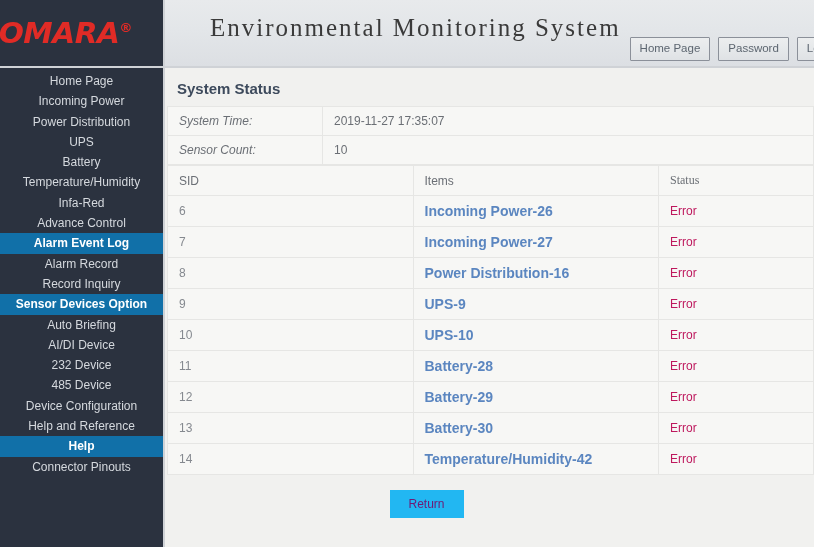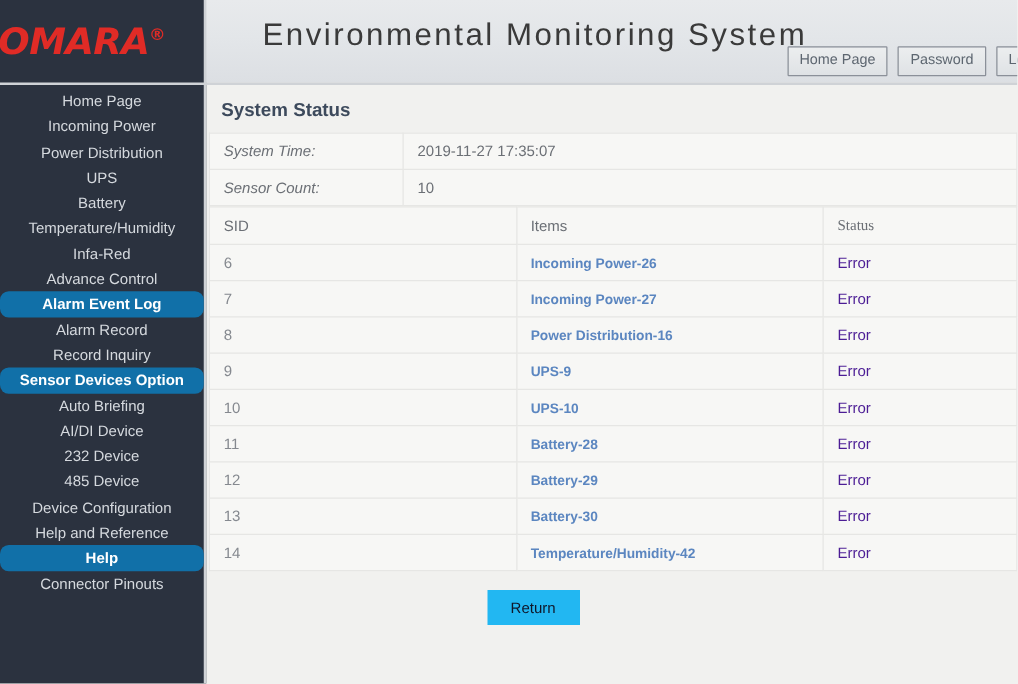--- a/index.html
+++ b/index.html
@@ -54,21 +54,21 @@
     position: absolute;
     left: 165px; top: 0;
     width: 649px; height: 68px;
     background: linear-gradient(to bottom, #e8eaec 0%, #e3e6e9 45%, #dcdfe3 100%);
     border-bottom: 2px solid #cfd2d6;
   }
   .header-title {
     position: absolute;
     left: 45px;
     top: 14px;
-    font-family: Liberation Sans, sans-serif;
+    font-family: Liberation Serif, serif;
     font-size: 25px;
     letter-spacing: 2.0px;
     color: #3a3a3a;
     white-space: nowrap;
   }
   .header-buttons {
     position: absolute;
     right: -38px;
     top: 37px;
     display: flex;
@@ -104,21 +104,20 @@
     font-size: 12px;
     color: #d5d9de;
     white-space: nowrap;
     cursor: pointer;
     font-family: "Liberation Sans", sans-serif;
   }
   .nav-item.group {
     background: #1170a8;
     color: #ffffff;
     font-weight: bold;
-    border-radius: 7px;
   }
 
   
   .content {
     position: absolute;
     left: 167px; top: 68px;
     width: 647px;
     height: 479px;
     background: #f1f1ef;
     padding: 0;
@@ -156,39 +155,39 @@
   
   .sensor-table th {
     color: #6b6f75;
     font-size: 12px;
   }
   .sensor-table td.sid { width: 155px; color: #85898f; }
   .sensor-table td.item a,
   .sensor-table td.item span.link {
     color: #5b86c0;
     font-weight: bold;
-    font-size: 11px;
+    font-size: 14px;
     text-decoration: none;
     cursor: pointer;
   }
   .sensor-table td.status {
-    color: #4c1d95;
+    color: #be185d;
     font-size: 12px;
   }
   .sensor-table th.status-h { width: 155px; font-family: Liberation Serif, serif; }
 
   .return-wrap {
     text-align: center;
     padding-top: 15px;
     padding-right: 128px;
   }
   .return-btn {
     display: inline-block;
     background: #22b7f2;
-    color: #0f172a;
+    color: #701a75;
     font-size: 12px;
     border: none;
     padding: 7px 0;
     width: 74px;
     text-align: center;
     cursor: pointer;
     font-family: "Liberation Sans", sans-serif;
   }
 </style>
 </head>

